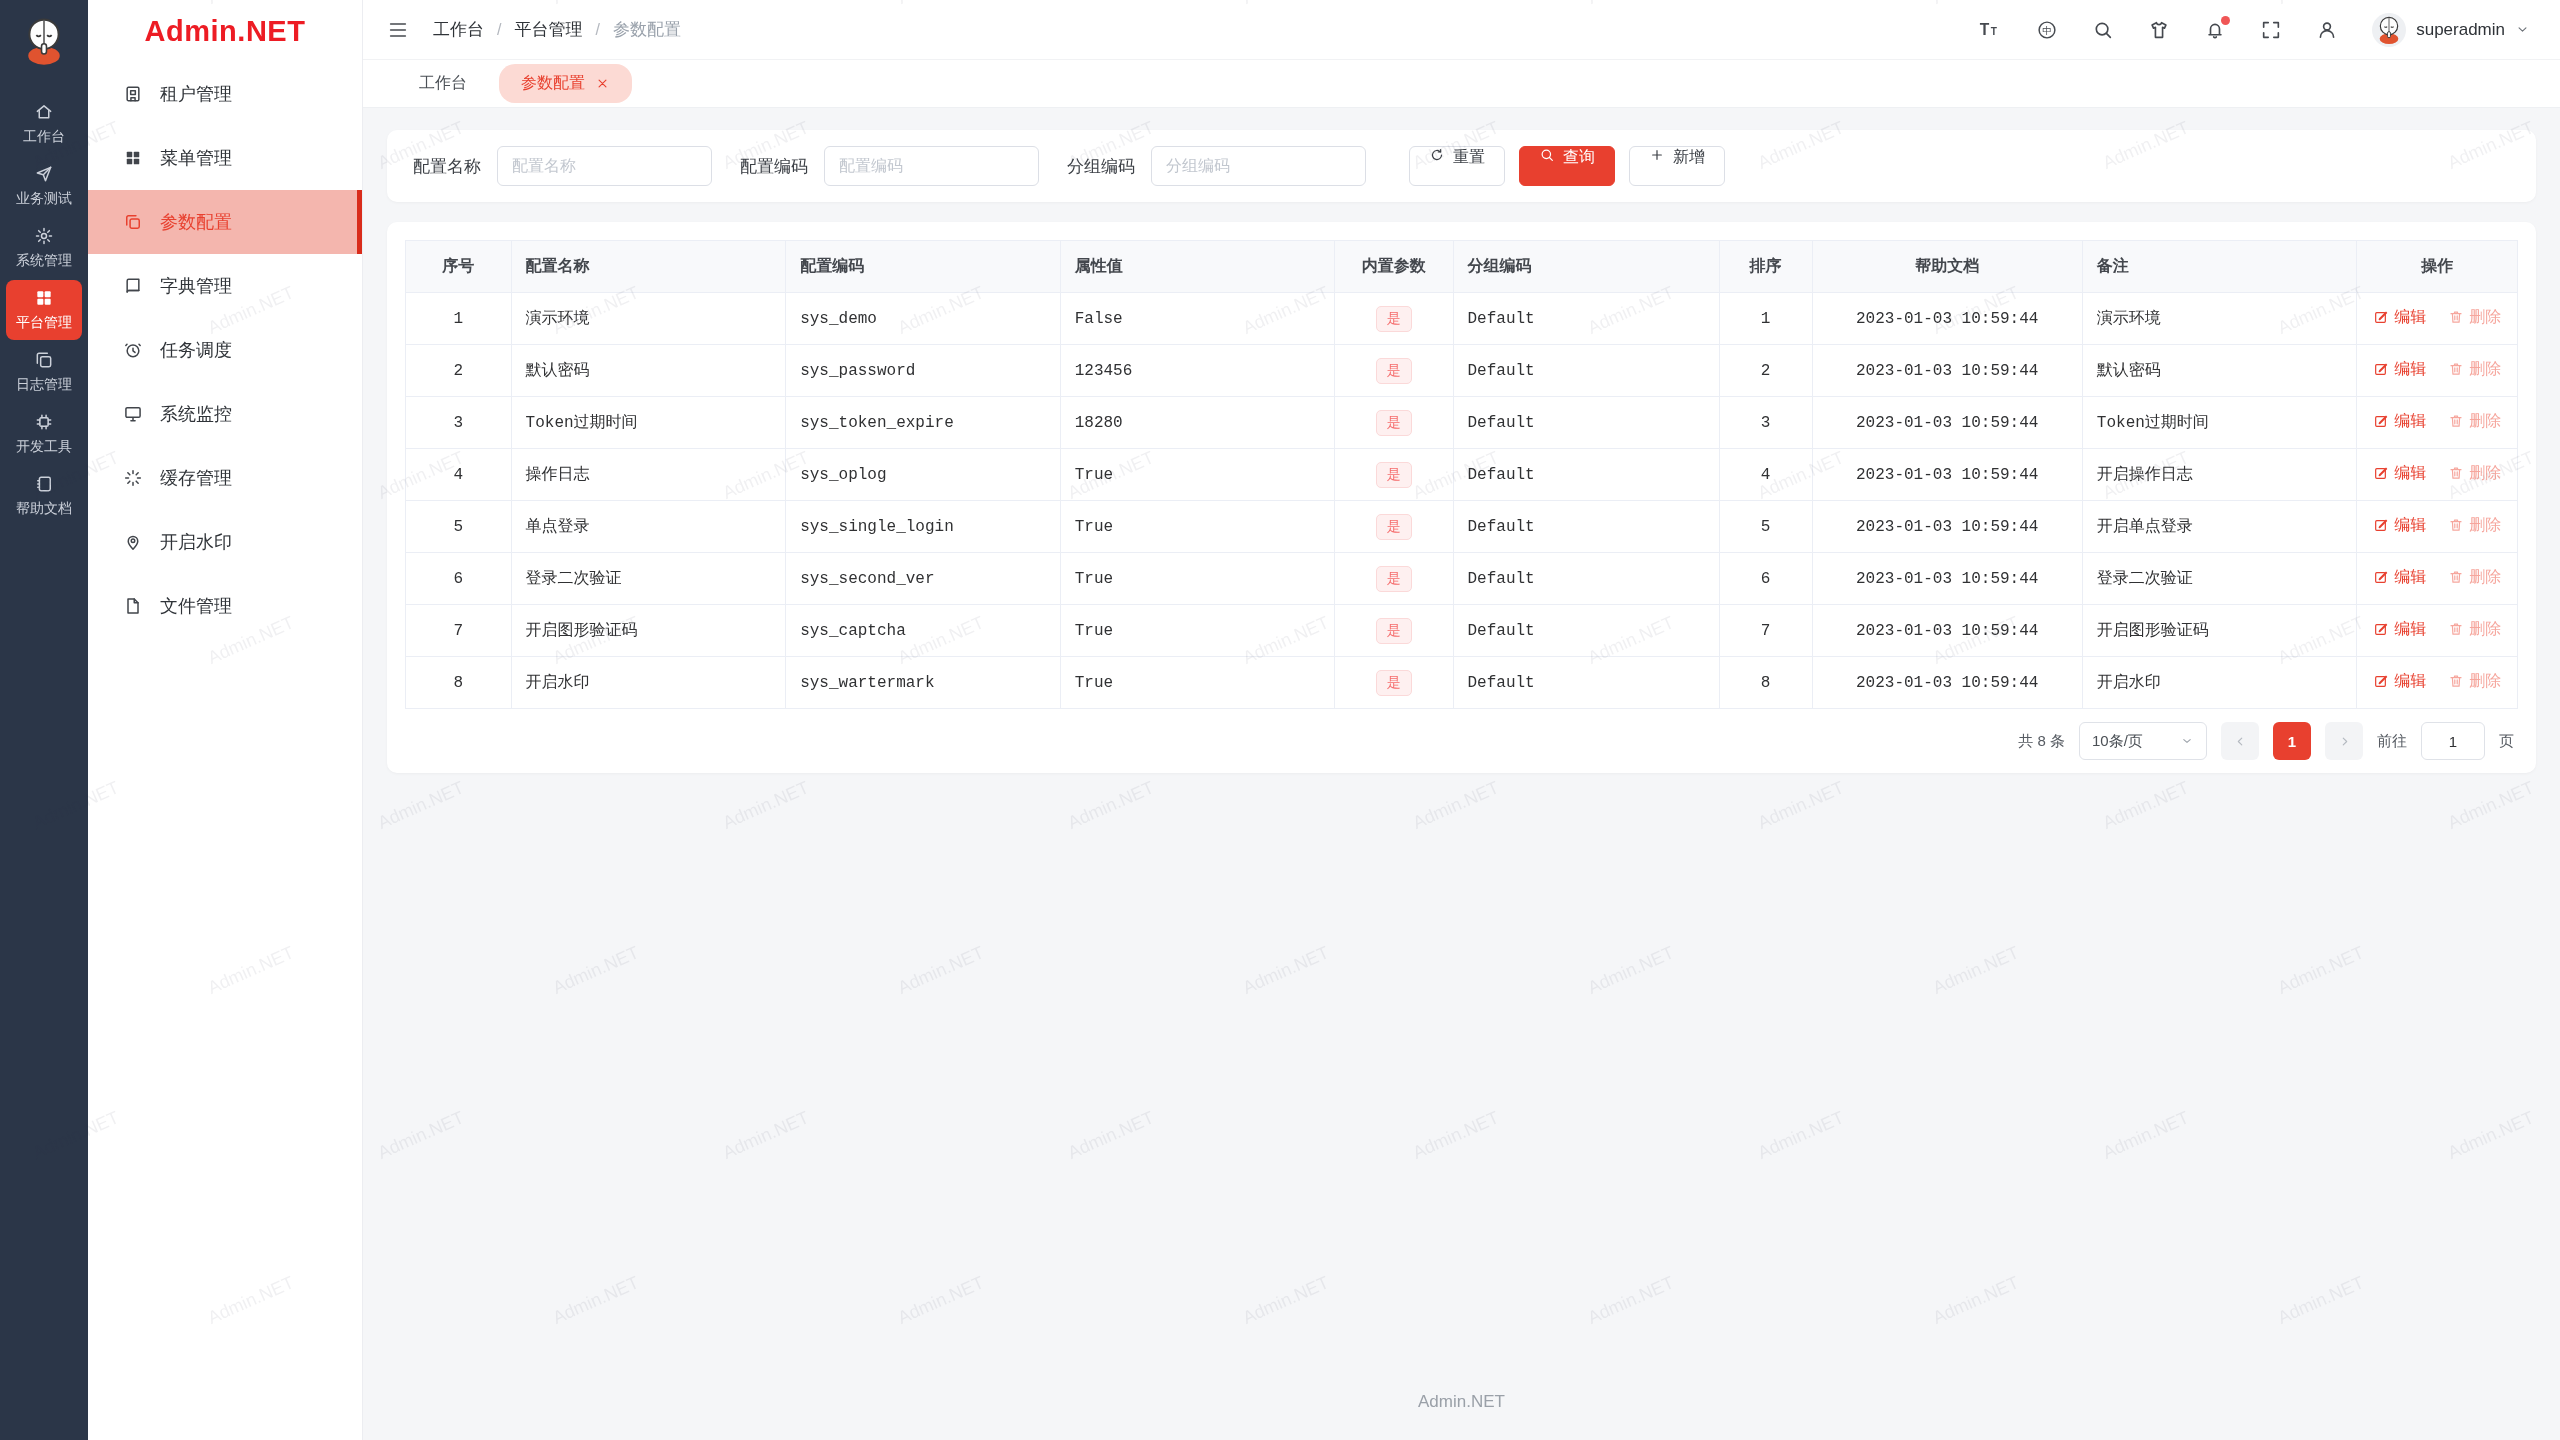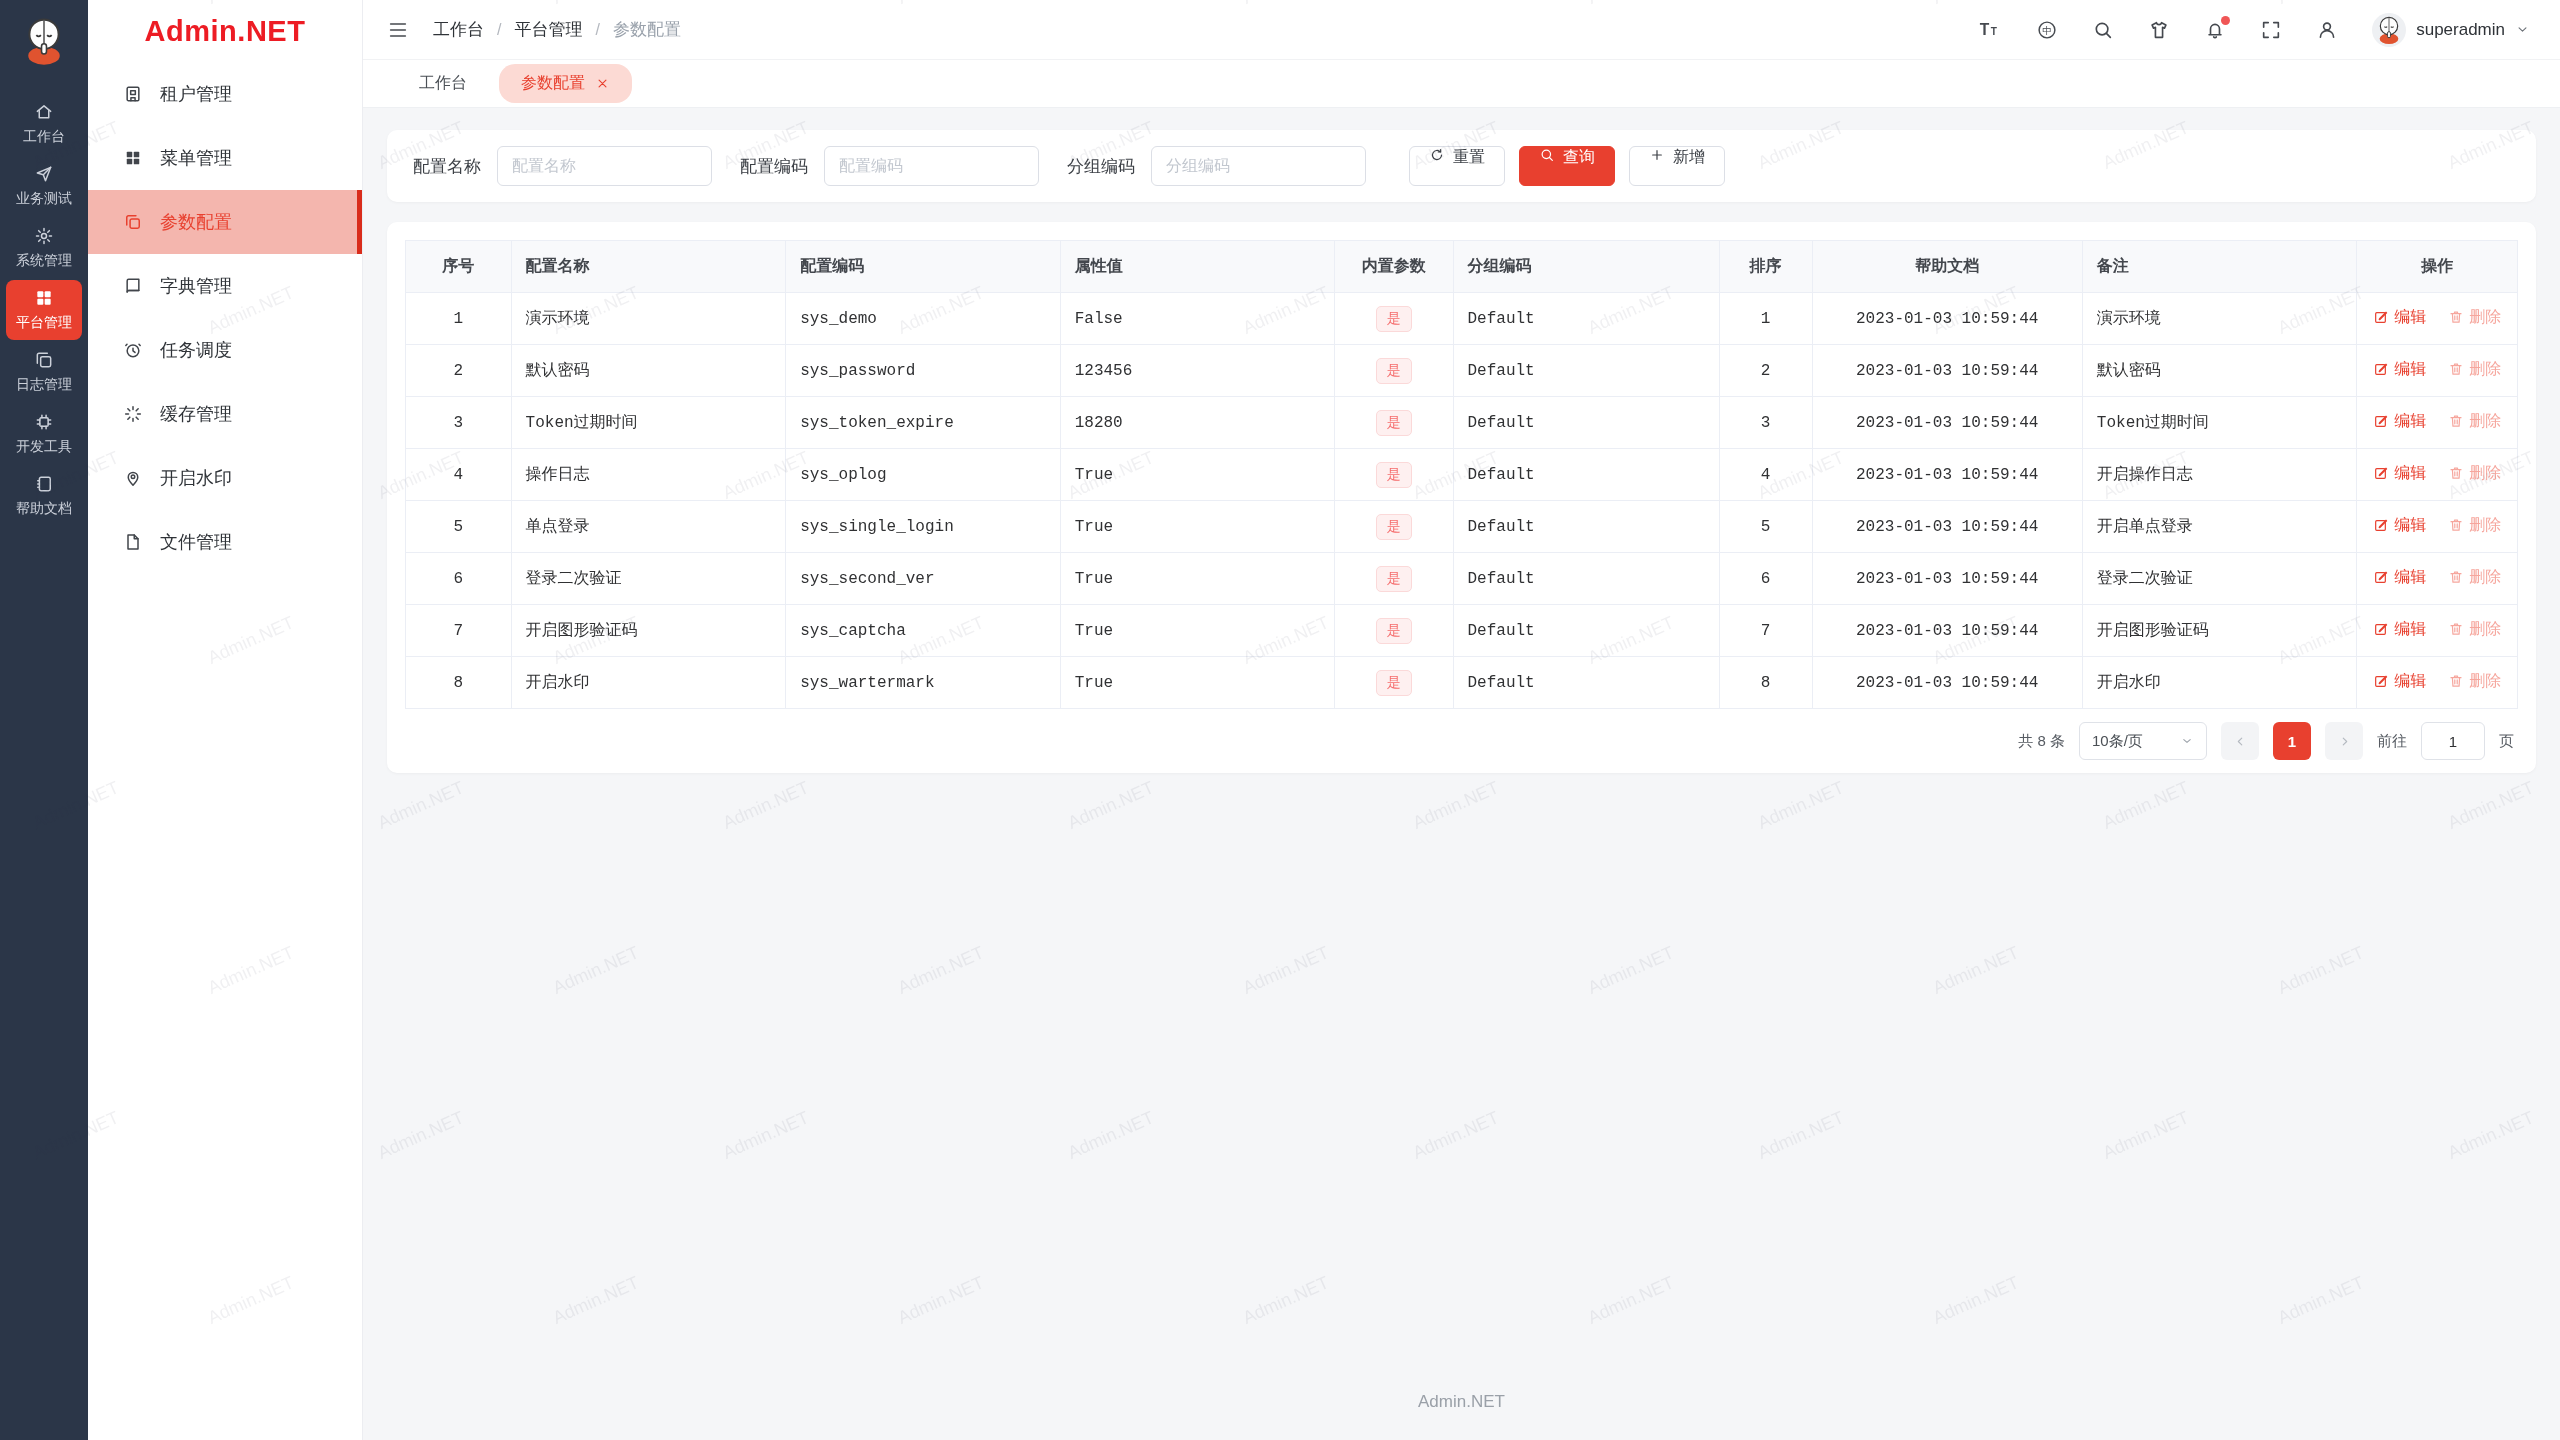--- a/index.html
+++ b/index.html
@@ -238,20 +238,29 @@
         </div>
         <div class="menu-item">
           <span class="icn">
             <svg viewBox="0 0 24 24" fill="none" stroke="currentColor" stroke-width="1.8" stroke-linecap="round" stroke-linejoin="round">
               <circle cx="12" cy="13" r="7"></circle>
               <path d="M12 9.8V13l2.4 1.9"></path>
               <path d="M4.8 5.2 3.4 6.6M19.2 5.2l1.4 1.4"></path>
             </svg>
           </span>
           <span class="lbl">任务调度</span>
+        </div>
+        <div class="menu-item">
+          <span class="icn">
+            <svg viewBox="0 0 24 24" fill="none" stroke="currentColor" stroke-width="1.8" stroke-linecap="round" stroke-linejoin="round">
+              <rect x="3.5" y="4.5" width="17" height="11.5" rx="1.5"></rect>
+              <path d="M9.5 20h5M12 16.5V20"></path>
+            </svg>
+          </span>
+          <span class="lbl">系统监控</span>
         </div>
         <div class="menu-item">
           <span class="icn">
             <svg viewBox="0 0 24 24" fill="none" stroke="currentColor" stroke-width="1.8" stroke-linecap="round" stroke-linejoin="round">
               <path d="M12 3.2v3.4M12 17.4v3.4M3.2 12h3.4M17.4 12h3.4M5.8 5.8l2.4 2.4M15.8 15.8l2.4 2.4M18.2 5.8l-2.4 2.4M8.2 15.8l-2.4 2.4"></path>
             </svg>
           </span>
           <span class="lbl">缓存管理</span>
         </div>
         <div class="menu-item">

